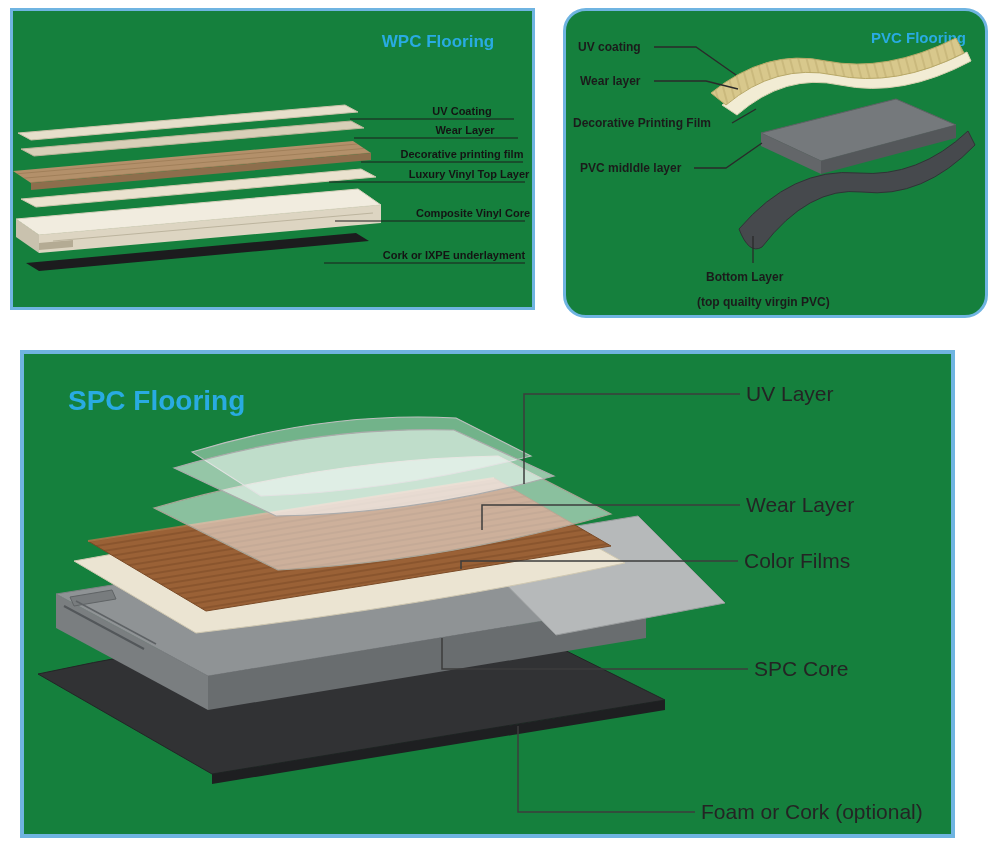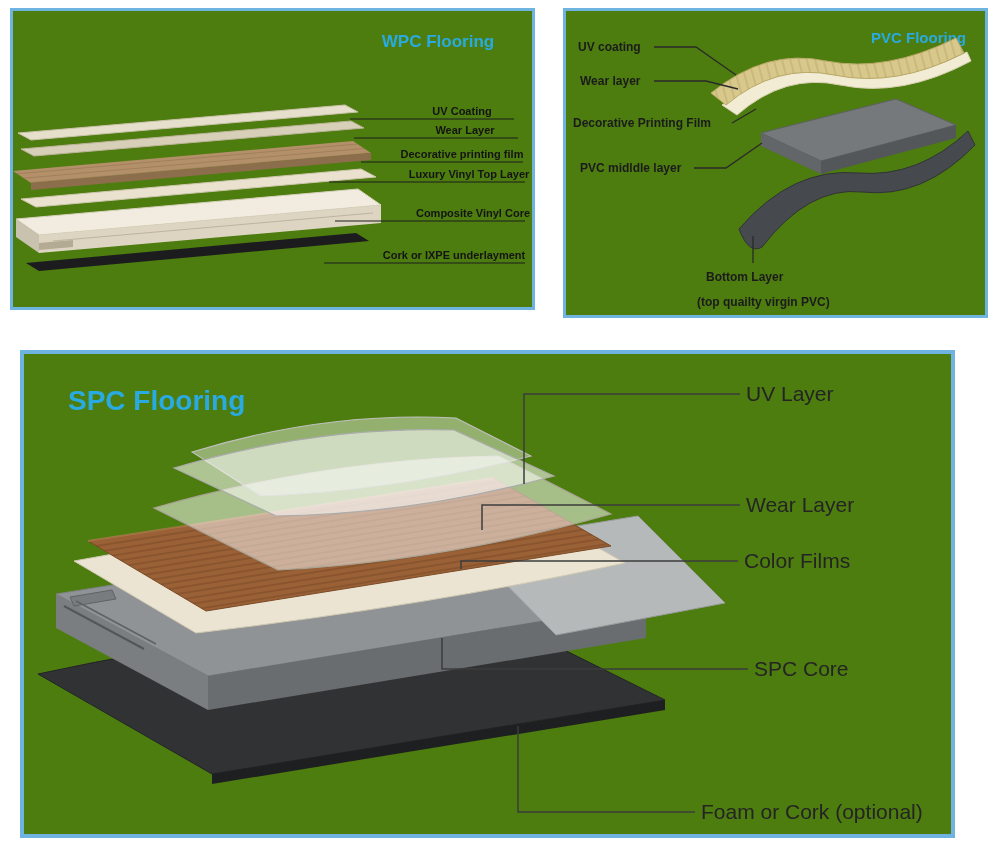--- a/index.html
+++ b/index.html
@@ -1,21 +1,21 @@
 <!DOCTYPE html>
 <html><head>
 <meta charset="utf-8">
 <style>
   * { margin:0; padding:0; box-sizing:border-box; }
   html,body { background:#ffffff; font-family:"Liberation Sans", sans-serif; }
   .canvas { position:relative; width:998px; height:846px; background:#ffffff; overflow:hidden; }
-  .panel { position:absolute; background:#4d7c0f; border:3px solid #6fb4e1; }
+  .panel { position:absolute; background:#15803d; border:3px solid #6fb4e1; }
   .panel svg { display:block; width:100%; height:100%; }
   .panel-wpc { left:10px; top:8px;  width:525px; height:302px; }
-  .panel-pvc { left:563px; top:8px; width:425px; height:310px; }
+  .panel-pvc { left:563px; top:8px; width:425px; height:310px;border-radius:23px; }
   .panel-spc { left:20px; top:350px; width:935px; height:488px; border-width:4px; }
   svg text { font-family:"Liberation Sans", sans-serif; }
 </style>
 </head>
 <body>
 
 <div class="canvas">
 
   <div class="panel panel-wpc">
     <svg viewBox="0 0 519 296">

